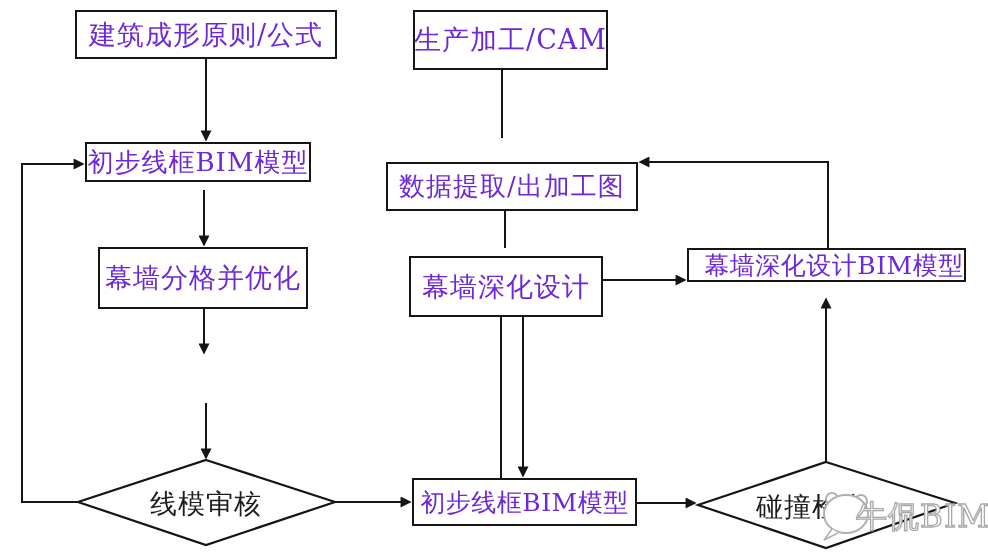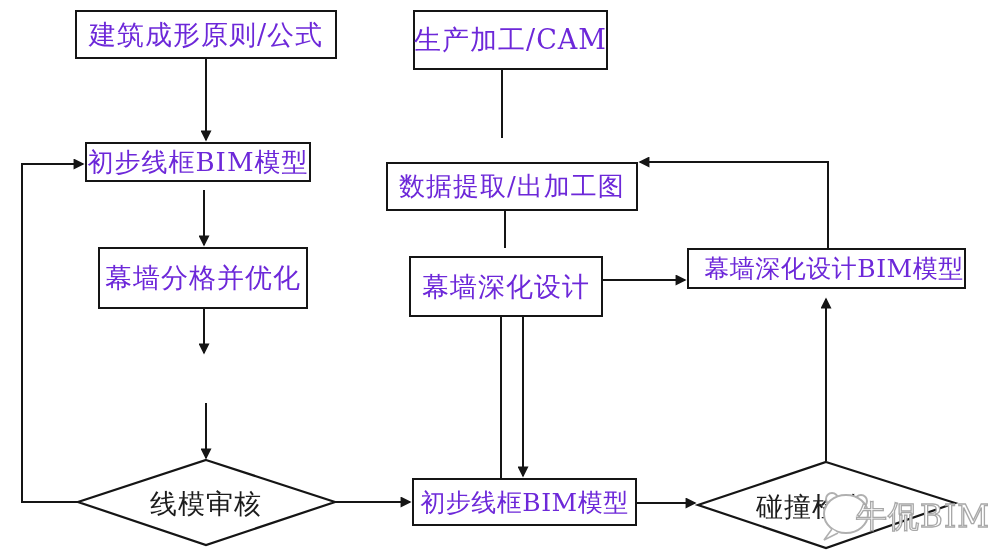--- a/index.html
+++ b/index.html
@@ -16,21 +16,21 @@
   }
   .node.small{font-size:25px;letter-spacing:0.5px;}
   
   #b-arch{left:75px;top:10px;width:262px;height:49px;}
   #b-prelim{left:85px;top:142px;width:226px;height:40px;font-size:26px;}
   #b-grid{left:98px;top:247px;width:210px;height:62px;}
   #b-wire{left:108px;top:355px;width:195px;height:48px;}
   #b-cam{left:413px;top:10px;width:195px;height:60px;}
   #b-extract{left:386px;top:138px;width:252px;height:49px;font-size:26px;margin-top:24px;}
   #b-detail{left:409px;top:256px;width:194px;height:61px;}
-  #b-detailbim{left:687px;top:248px;width:279px;height:41px;padding-left:15px;}
+  #b-detailbim{left:687px;top:248px;width:279px;height:34px;padding-left:15px;}
   #b-panel{left:412px;top:478px;width:225px;height:48px;}
   .svgtext{
     font-family:"DejaVu Serif","Liberation Serif",serif;
     font-size:27px;letter-spacing:1px;fill:#1c1c1c;
   }
   .wm-text{
     font-family:"DejaVu Serif","Liberation Serif",serif;
     font-size:31px;letter-spacing:1px;
     fill:#ffffff;stroke:#a8a8a8;stroke-width:1.3px;
   }

